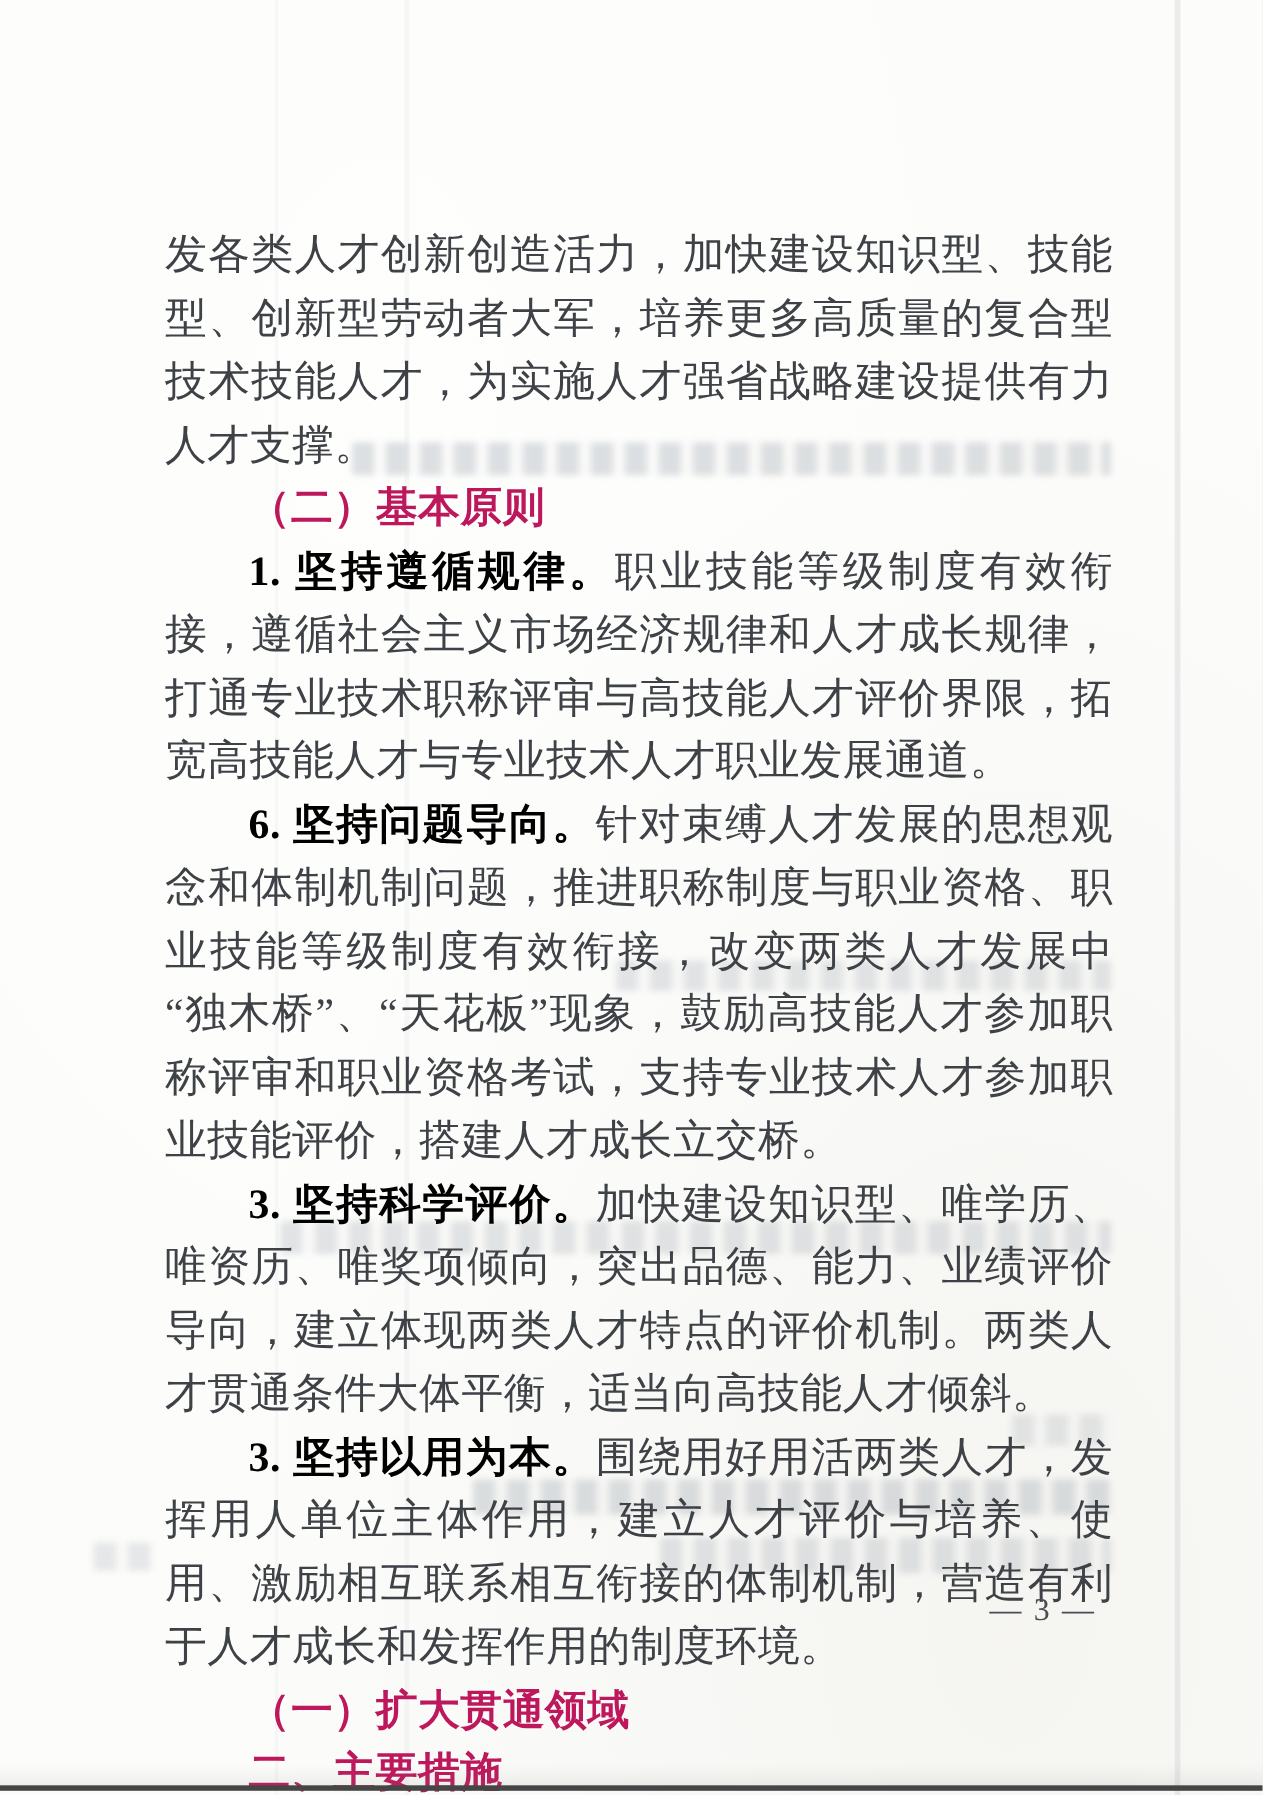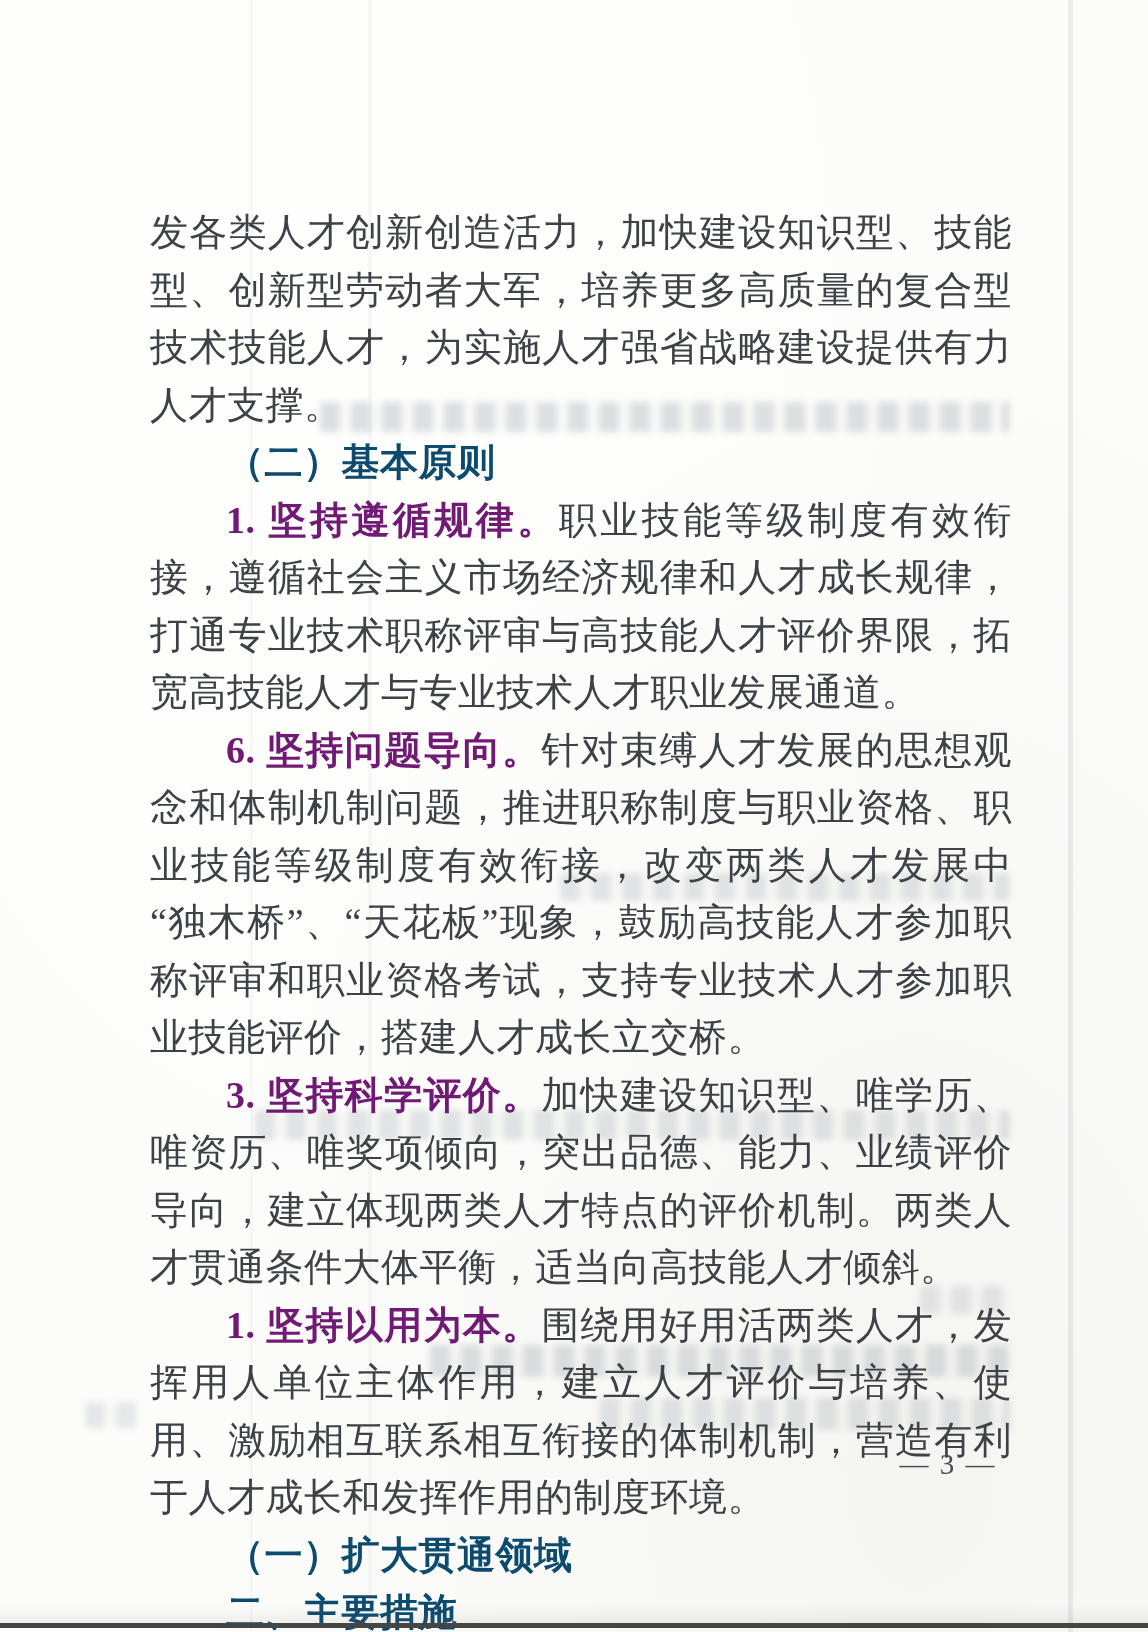--- a/index.html
+++ b/index.html
@@ -43,25 +43,25 @@
     padding: 0;
   }
   .para.indent {
     text-indent: 2em;
   }
   .run {
     font-weight: normal;
   }
   .run.bold {
     font-weight: bold;
-    color: #701a75;
+    color: #000000;
   }
   .para.heading .run {
     font-weight: bold;
-    color: #0c4a6e;
+    color: #be185d;
   }
   .page-number {
     position: absolute;
     top: 1446px;
     left: 868px;
     width: 160px;
     text-align: center;
     font-size: 29px;
     line-height: 36px;
     color: #4a4f55;
@@ -118,21 +118,21 @@
   <div class="streak" style="left:1068px; width:5px; background:rgba(185,192,199,0.28);"></div>
   <div class="streak" style="left:368px; width:4px; background:rgba(190,196,202,0.12);"></div>
   <div class="streak" style="left:250px; width:3px; background:rgba(190,196,202,0.10);"></div>
 
   <div class="doc-body">
       <p class="para body"><span class="run">发各类人才创新创造活力，加快建设知识型、技能型、创新型劳动者大军，培养更多高质量的复合型技术技能人才，为实施人才强省战略建设提供有力人才支撑。</span></p>
       <p class="para heading indent"><span class="run bold">（二）基本原则</span></p>
       <p class="para body indent"><span class="run bold">1. 坚持遵循规律。</span><span class="run">职业技能等级制度有效衔接，遵循社会主义市场经济规律和人才成长规律，打通专业技术职称评审与高技能人才评价界限，拓宽高技能人才与专业技术人才职业发展通道。</span></p>
       <p class="para body indent"><span class="run bold">6. 坚持问题导向。</span><span class="run">针对束缚人才发展的思想观念和体制机制问题，推进职称制度与职业资格、职业技能等级制度有效衔接，改变两类人才发展中“独木桥”、“天花板”现象，鼓励高技能人才参加职称评审和职业资格考试，支持专业技术人才参加职业技能评价，搭建人才成长立交桥。</span></p>
       <p class="para body indent"><span class="run bold">3. 坚持科学评价。</span><span class="run">加快建设知识型、唯学历、唯资历、唯奖项倾向，突出品德、能力、业绩评价导向，建立体现两类人才特点的评价机制。两类人才贯通条件大体平衡，适当向高技能人才倾斜。</span></p>
-      <p class="para body indent"><span class="run bold">1. 坚持以用为本。</span><span class="run">围绕用好用活两类人才，发挥用人单位主体作用，建立人才评价与培养、使用、激励相互联系相互衔接的体制机制，营造有利于人才成长和发挥作用的制度环境。</span></p>
+      <p class="para body indent"><span class="run bold">3. 坚持以用为本。</span><span class="run">围绕用好用活两类人才，发挥用人单位主体作用，建立人才评价与培养、使用、激励相互联系相互衔接的体制机制，营造有利于人才成长和发挥作用的制度环境。</span></p>
       <p class="para heading indent"><span class="run bold">（一）扩大贯通领域</span></p>
       <p class="para heading indent"><span class="run bold">二、主要措施</span></p>
     </div>
 
   <div class="page-number">— 3 —</div>
 
   <div class="scan-edge-shade"></div>
   <div class="scan-edge"></div>
 
 </div>

